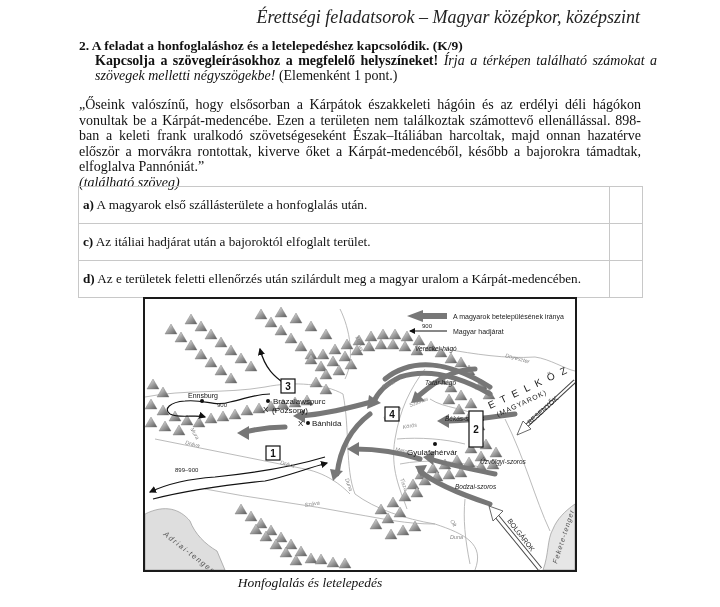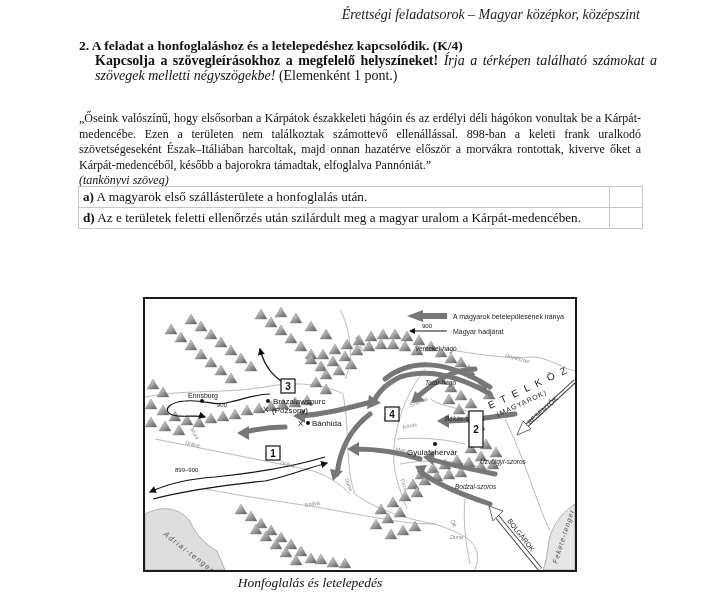--- a/index.html
+++ b/index.html
@@ -1,57 +1,61 @@
 <!DOCTYPE html>
 <html><head>
 <meta charset="utf-8">
 <style>
   html, body { margin: 0; padding: 0; background: #ffffff; }
   body { width: 720px; height: 607px; position: relative; overflow: hidden; color: #111; font-family: "DejaVu Serif", serif; }
-  .hdr { position: absolute; right: 80px; top: 7px; font-family: "Liberation Serif", serif; font-style: italic; font-size: 14px; color: #222; }
+  .hdr { position: absolute; right: 80px; top: 7px; font-family: "Liberation Serif", serif; font-style: italic; font-size: 18px; color: #222; }
   .qtitle { position: absolute; left: 79px; top: 38px; width: 562px; font-family: "Liberation Serif", serif; font-weight: bold; font-size: 13.5px; line-height: 15px; }
   .instr { position: absolute; left: 95px; top: 53px; width: 562px; font-family: "Liberation Serif", serif; font-size: 14px; line-height: 15px; text-align: justify; text-align-last: left; }
   .instr b { font-weight: bold; }
   .instr i { font-style: italic; }
-  .quote { position: absolute; left: 79px; top: 111px; width: 562px; font-family: "Liberation Serif", serif; font-size: 12px; line-height: 15.6px; text-align: justify; }
+  .quote { position: absolute; left: 79px; top: 97px; width: 562px; font-family: "Liberation Serif", serif; font-size: 14px; line-height: 15.6px; text-align: justify; }
   .quote .src { font-style: italic; display: block; text-align: left; }
   table.ans { position: absolute; left: 78px; top: 186px; width: 565px; border-collapse: collapse; font-family: "Liberation Serif", serif; font-size: 13.2px; }
-  table.ans td { border: 1px solid #c8c8c8; height: 20px; padding: 0 4px; }
+  table.ans td { border: 1px solid #c8c8c8; height: 20px; padding: 8px 4px; }
   table.ans td.box { width: 32px; padding: 0; }
   table.ans b { font-weight: bold; }
   .map { position: absolute; left: 143px; top: 297px; width: 434px; height: 275px; border: 2px solid #1a1a1a; box-sizing: border-box; background: #fff; overflow: hidden; }
   .map svg { position: absolute; left: 0; top: 0; }
   .caption { position: absolute; left: 0; width: 620px; top: 575px; text-align: center; font-family: "Liberation Serif", serif; font-style: italic; font-size: 13.5px; }
   .mlabel { font-family: "Liberation Sans", sans-serif; }
 </style>
 </head>
 <body>
 
 <div class="hdr">Érettségi feladatsorok – Magyar középkor, középszint</div>
 
 <div class="qtitle">
   <span>2.</span>
-  <span>A feladat a honfoglaláshoz és a letelepedéshez kapcsolódik. (K/4)</span>
+  <span>A feladat a honfoglaláshoz és a letelepedéshez kapcsolódik. (K/9)</span>
 </div>
 
 <div class="instr">
   <b>Kapcsolja a szövegleírásokhoz a megfelelő helyszíneket!</b>
   <i>Írja a térképen található számokat a szövegek melletti négyszögekbe!</i>
   <span>(Elemenként 1 pont.)</span>
 </div>
 
 <div class="quote">
   <span>„Őseink valószínű, hogy elsősorban a Kárpátok északkeleti hágóin és az erdélyi déli hágókon vonultak be a Kárpát-medencébe. Ezen a területen nem találkoztak számottevő ellenállással. 898-ban a keleti frank uralkodó szövetségeseként Észak–Itáliában harcoltak, majd onnan hazatérve először a morvákra rontottak, kiverve őket a Kárpát-medencéből, később a bajorokra támadtak, elfoglalva Pannóniát.”</span>
-  <span class="src">(tankönyvi szöveg)</span>
+  <span class="src">(található szöveg)</span>
 </div>
 
 <table class="ans">
   <tbody>
       <tr>
     <td><b>a)</b> <span>A magyarok első szállásterülete a honfoglalás után.</span></td>
+    <td class="box"></td>
+  </tr>
+  <tr>
+    <td><b>c)</b> <span>Az itáliai hadjárat után a bajoroktól elfoglalt terület.</span></td>
     <td class="box"></td>
   </tr>
   <tr>
     <td><b>d)</b> <span>Az e területek feletti ellenőrzés után szilárdult meg a magyar uralom a Kárpát-medencében.</span></td>
     <td class="box"></td>
   </tr>
 </tbody>
   </table>
 
 <div class="map">

